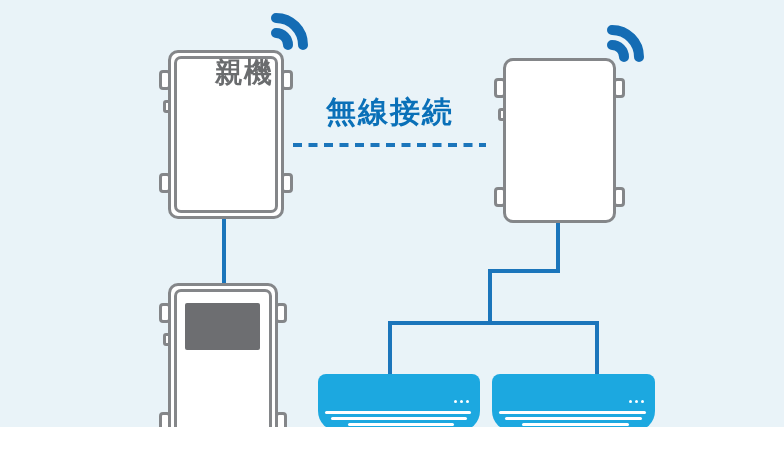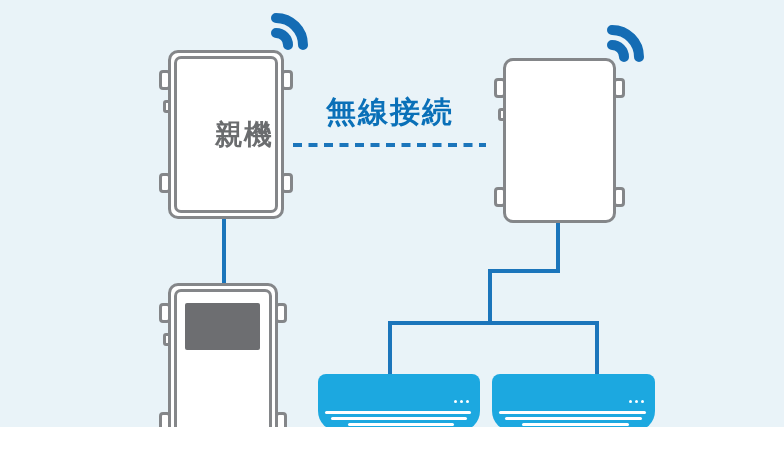--- a/index.html
+++ b/index.html
@@ -27,21 +27,21 @@
     border: 3px solid var(--device-border-gray, #848689);
     border-radius: 10px;
     z-index: 1;
   }
   .dev-panel {
     position: absolute; inset: 6px;
     background: #fff;
     border: 3px solid var(--device-border-gray, #848689);
     border-radius: 7px;
     z-index: 2;
-    display: flex; align-items: center; justify-content: center; padding-left: 36px;
+    display: flex; align-items: flex-start; justify-content: center; padding-left: 36px;
   }
   .ear {
     position: absolute;
     width: 12px; height: 20px;
     background: #fff;
     border: 3px solid var(--device-border-gray, #848689);
     border-radius: 4px;
     z-index: 0;
   }
   .ear.l { left: -9px; }

